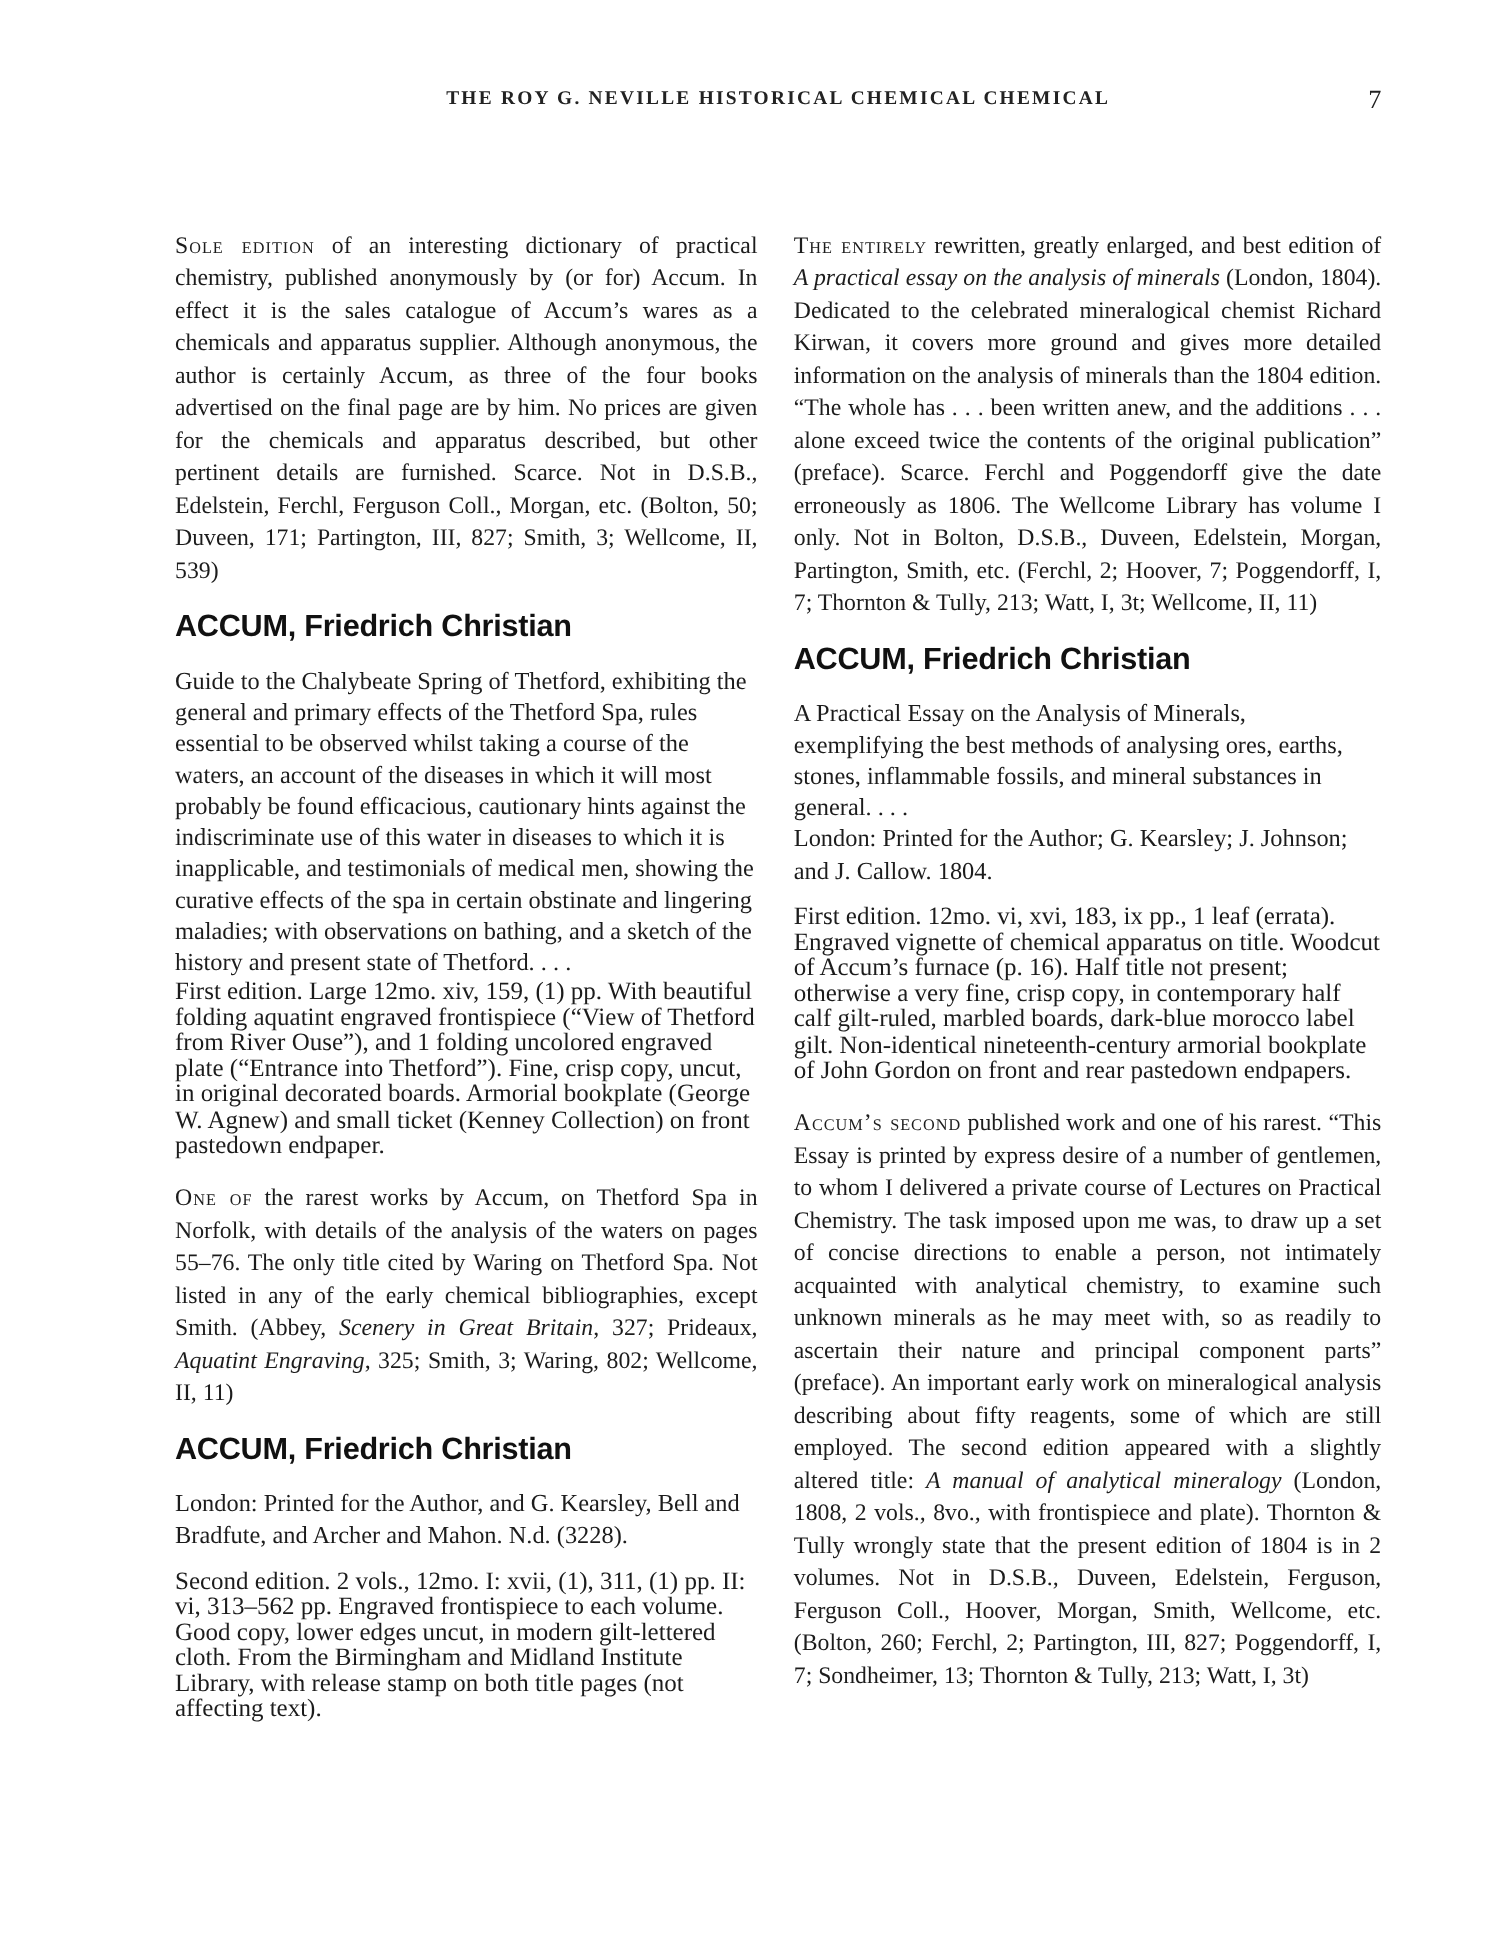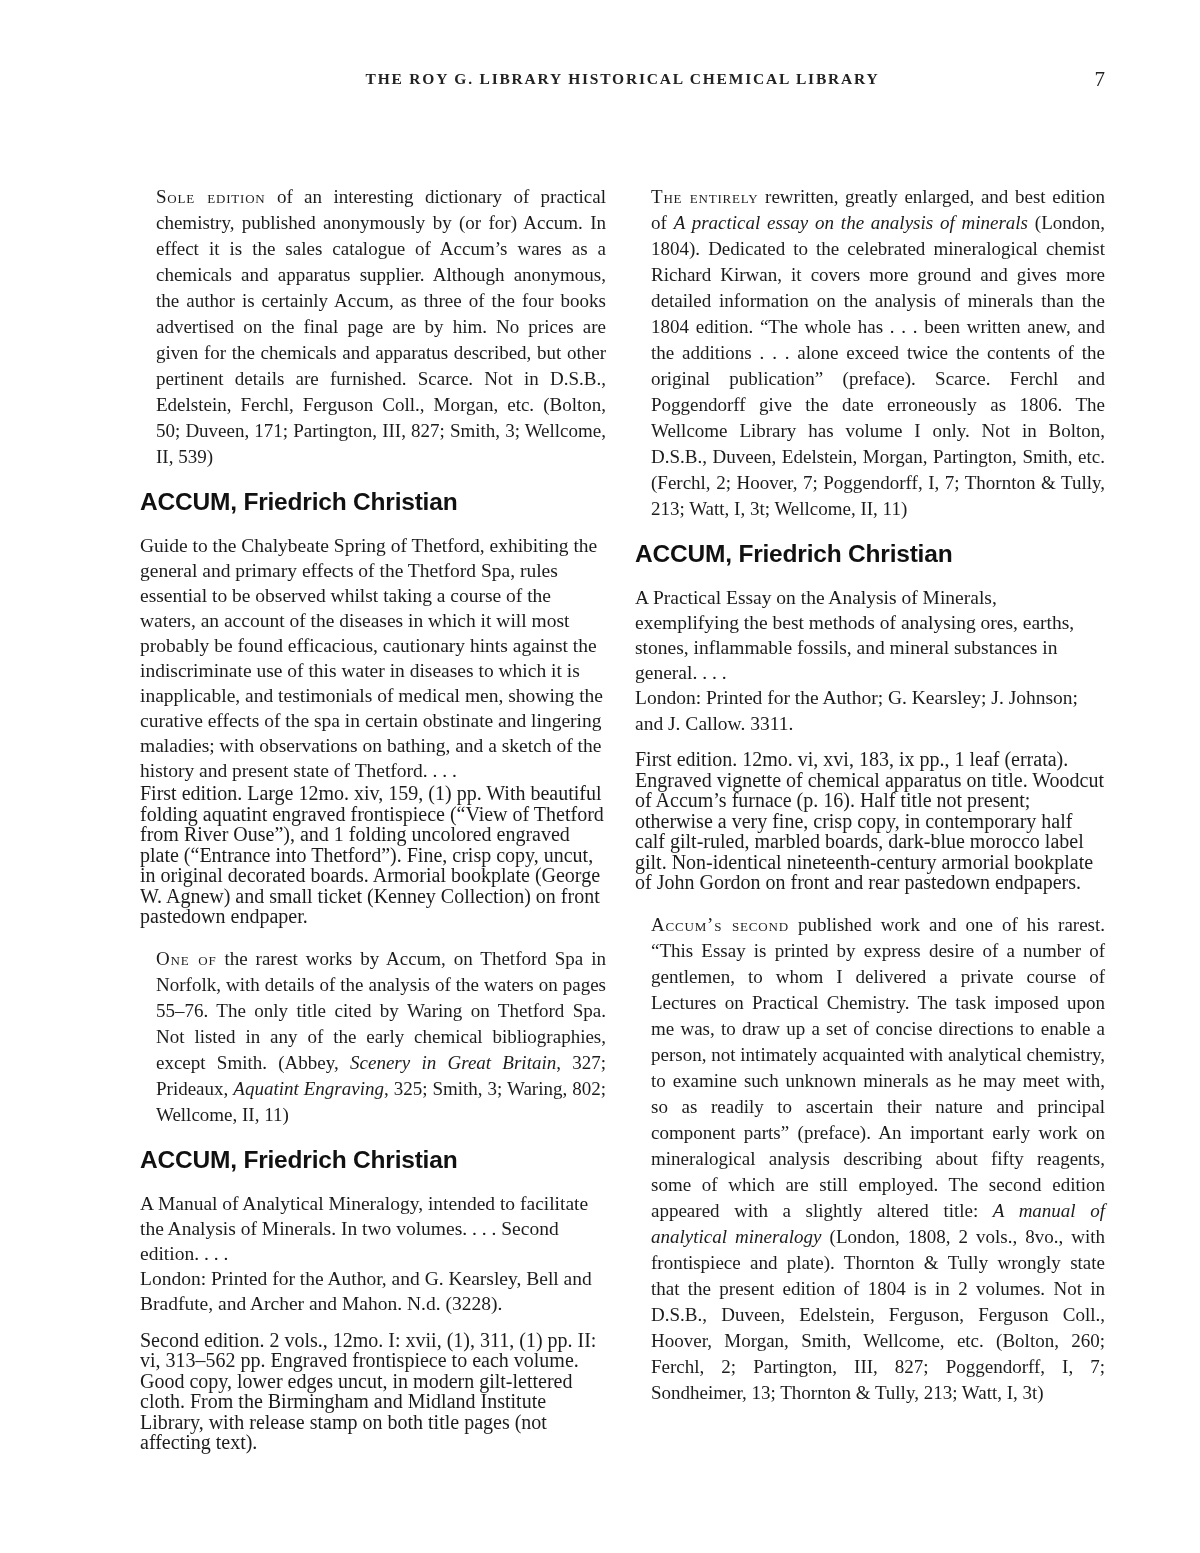--- a/index.html
+++ b/index.html
@@ -40,21 +40,21 @@
     gap: 29px;
     margin: 90px 95px 0 140px;
   }
   .col { flex: 0 0 466px; width: 466px; }
   .col.col-right { flex: 0 0 470px; width: 470px; }
 
   .commentary {
     font-size: 19px;
     line-height: 26px;
     text-align: justify;
-    margin: 0 0 18px 16px;
+    margin: 0 0 18px 0;
   }
   .lead-caps {
     font-variant: small-caps;
     letter-spacing: 0.8px;
   }
   .author-heading {
     font-family: "Liberation Sans", sans-serif;
     font-size: 24.5px;
     font-weight: 700;
     letter-spacing: -0.2px;
@@ -77,49 +77,48 @@
     margin: 0 0 19px 0;
   }
   .book-title i, .commentary i { font-style: italic; }
 </style>
 </head>
 <body>
 
 <div class="page">
 
   <header class="page-header">
-    <div class="running-title">THE ROY G. LIBRARY HISTORICAL CHEMICAL LIBRARY</div>
+    <div class="running-title">THE ROY G. NEVILLE HISTORICAL CHEMICAL CHEMICAL</div>
     <div class="page-number">7</div>
   </header>
 
   <main class="columns">
 
     <section class="col col-left">
       <p class="commentary"><span class="lead-caps">Sole edition</span><span> of an interesting dictionary of practical chemistry, published anonymously by (or for) Accum. In effect it is the sales catalogue of Accum’s wares as a chemicals and apparatus supplier. Although anonymous, the author is certainly Accum, as three of the four books advertised on the final page are by him. No prices are given for the chemicals and apparatus described, but other pertinent details are furnished. Scarce. Not in D.S.B., Edelstein, Ferchl, Ferguson Coll., Morgan, etc. (Bolton, 50; Duveen, 171; Partington, III, 827; Smith, 3; Wellcome, II, 539)</span></p>
 
       <h2 class="author-heading">ACCUM, Friedrich Christian</h2>
 
       <p class="book-title">Guide to the Chalybeate Spring of Thetford, exhibiting the general and primary effects of the Thetford Spa, rules essential to be observed whilst taking a course of the waters, an account of the diseases in which it will most probably be found efficacious, cautionary hints against the indiscriminate use of this water in diseases to which it is inapplicable, and testimonials of medical men, showing the curative effects of the spa in certain obstinate and lingering maladies; with observations on bathing, and a sketch of the history and present state of Thetford.&nbsp;.&nbsp;.&nbsp;.</p>
       <p class="bib-note">First edition. Large 12mo. xiv, 159, (1) pp. With beautiful folding aquatint engraved frontispiece (“View of Thetford from River Ouse”), and 1 folding uncolored engraved plate (“Entrance into Thetford”). Fine, crisp copy, uncut, in original decorated boards. Armorial bookplate (George W. Agnew) and small ticket (Kenney Collection) on front pastedown endpaper.</p>
 
       <p class="commentary"><span class="lead-caps">One of</span><span> the rarest works by Accum, on Thetford Spa in Norfolk, with details of the analysis of the waters on pages 55–76. The only title cited by Waring on Thetford Spa. Not listed in any of the early chemical bibliographies, except Smith. (Abbey, </span><i>Scenery in Great Britain</i><span>, 327; Prideaux, </span><i>Aquatint Engraving</i><span>, 325; Smith, 3; Waring, 802; Wellcome, II, 11)</span></p>
 
       <h2 class="author-heading">ACCUM, Friedrich Christian</h2>
 
-      <p class="book-title">A Manual of Analytical Mineralogy, intended to facilitate the Analysis of Minerals. In two volumes.&nbsp;.&nbsp;.&nbsp;. Second edition.&nbsp;.&nbsp;.&nbsp;.</p>
       <p class="imprint">London: Printed for the Author, and G. Kearsley, Bell and Bradfute, and Archer and Mahon. N.d. (3228).</p>
       <p class="bib-note">Second edition. 2 vols., 12mo. I: xvii, (1), 311, (1) pp. II: vi, 313–562 pp. Engraved frontispiece to each volume. Good copy, lower edges uncut, in modern gilt-lettered cloth. From the Birmingham and Midland Institute Library, with release stamp on both title pages (not affecting text).</p>
     </section>
 
     <section class="col col-right">
       <p class="commentary"><span class="lead-caps">The entirely</span><span> rewritten, greatly enlarged, and best edition of </span><i>A practical essay on the analysis of minerals</i><span> (London, 1804). Dedicated to the celebrated mineralogical chemist Richard Kirwan, it covers more ground and gives more detailed information on the analysis of minerals than the 1804 edition. “The whole has&nbsp;.&nbsp;.&nbsp;. been written anew, and the additions&nbsp;.&nbsp;.&nbsp;. alone exceed twice the contents of the original publication” (preface). Scarce. Ferchl and Poggendorff give the date erroneously as 1806. The Wellcome Library has volume I only. Not in Bolton, D.S.B., Duveen, Edelstein, Morgan, Partington, Smith, etc. (Ferchl, 2; Hoover, 7; Poggendorff, I, 7; Thornton &amp; Tully, 213; Watt, I, 3t; Wellcome, II, 11)</span></p>
 
       <h2 class="author-heading">ACCUM, Friedrich Christian</h2>
 
       <p class="book-title">A Practical Essay on the Analysis of Minerals, exemplifying the best methods of analysing ores, earths, stones, inflammable fossils, and mineral substances in general.&nbsp;.&nbsp;.&nbsp;.</p>
-      <p class="imprint">London: Printed for the Author; G. Kearsley; J. Johnson; and J. Callow. 3311.</p>
+      <p class="imprint">London: Printed for the Author; G. Kearsley; J. Johnson; and J. Callow. 1804.</p>
       <p class="bib-note">First edition. 12mo. vi, xvi, 183, ix pp., 1 leaf (errata). Engraved vignette of chemical apparatus on title. Woodcut of Accum’s furnace (p. 16). Half title not present; otherwise a very fine, crisp copy, in contemporary half calf gilt-ruled, marbled boards, dark-blue morocco label gilt. Non-identical nineteenth-century armorial bookplate of John Gordon on front and rear pastedown endpapers.</p>
 
       <p class="commentary"><span class="lead-caps">Accum’s second</span><span> published work and one of his rarest. “This Essay is printed by express desire of a number of gentlemen, to whom I delivered a private course of Lectures on Practical Chemistry. The task imposed upon me was, to draw up a set of concise directions to enable a person, not intimately acquainted with analytical chemistry, to examine such unknown minerals as he may meet with, so as readily to ascertain their nature and principal component parts” (preface). An important early work on mineralogical analysis describing about fifty reagents, some of which are still employed. The second edition appeared with a slightly altered title: </span><i>A manual of analytical mineralogy</i><span> (London, 1808, 2 vols., 8vo., with frontispiece and plate). Thornton &amp; Tully wrongly state that the present edition of 1804 is in 2 volumes. Not in D.S.B., Duveen, Edelstein, Ferguson, Ferguson Coll., Hoover, Morgan, Smith, Wellcome, etc. (Bolton, 260; Ferchl, 2; Partington, III, 827; Poggendorff, I, 7; Sondheimer, 13; Thornton &amp; Tully, 213; Watt, I, 3t)</span></p>
     </section>
 
   </main>
 </div>
 
 </body></html>

